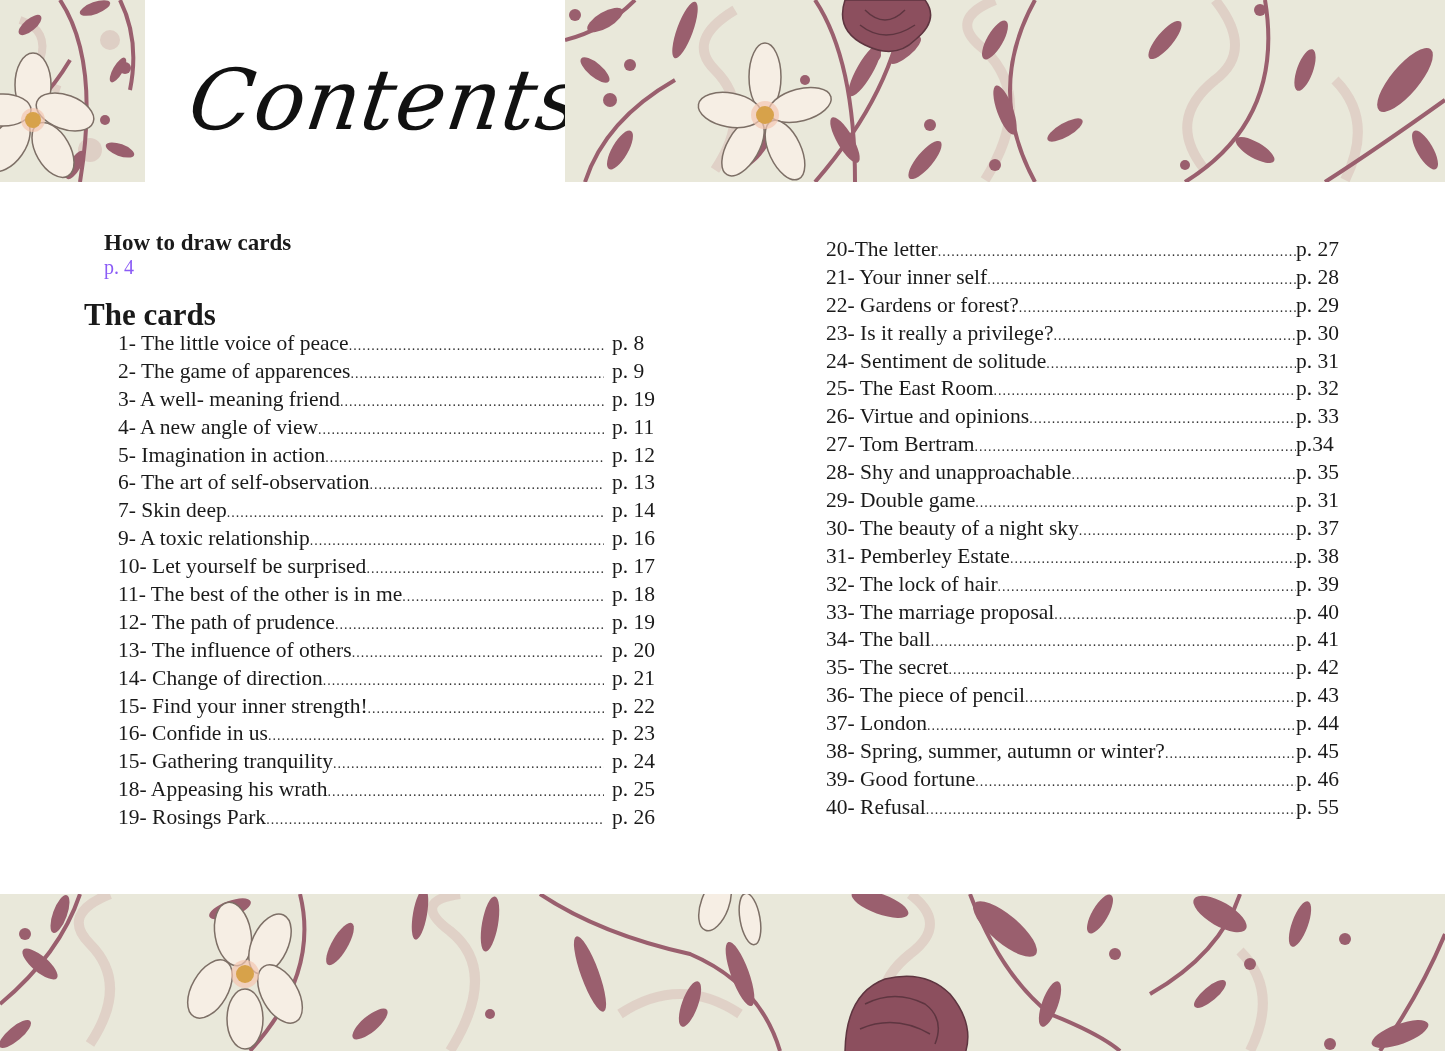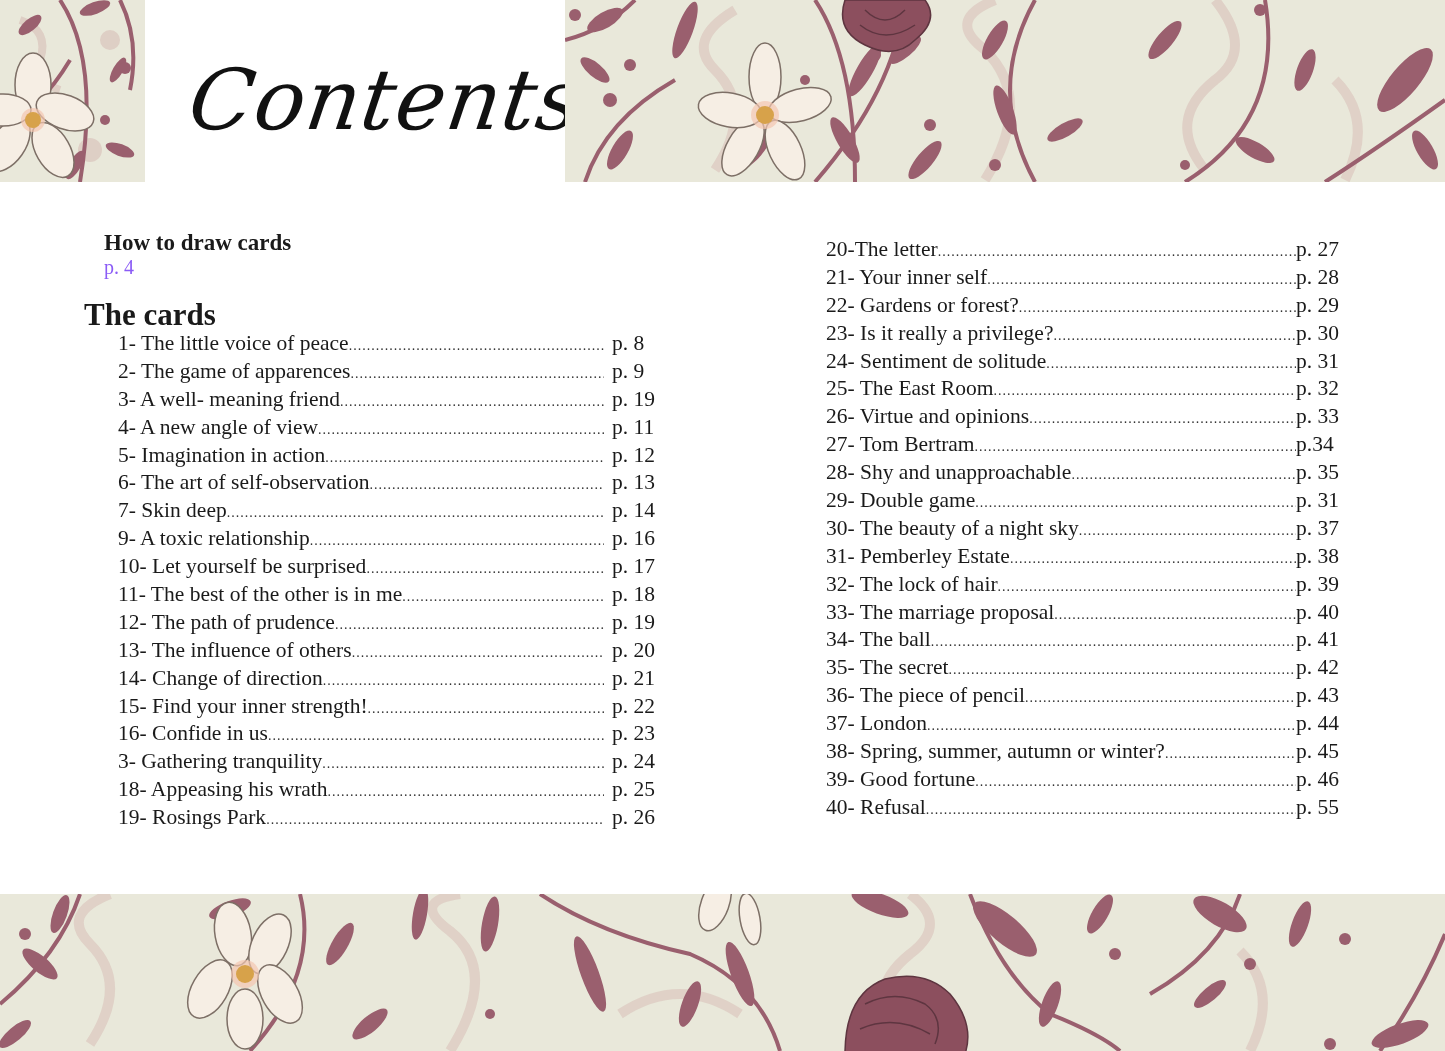--- a/index.html
+++ b/index.html
@@ -239,21 +239,21 @@
     <span class="label">15- Find your inner strength!</span>
     <span class="leader-dots"></span>
     <span class="page">p. 22</span>
   </div>
       <div class="entry">
     <span class="label">16- Confide in us</span>
     <span class="leader-dots"></span>
     <span class="page">p. 23</span>
   </div>
       <div class="entry">
-    <span class="label">3- Gathering tranquility</span>
+    <span class="label">15- Gathering tranquility</span>
     <span class="leader-dots"></span>
     <span class="page">p. 24</span>
   </div>
       <div class="entry">
     <span class="label">18- Appeasing his wrath</span>
     <span class="leader-dots"></span>
     <span class="page">p. 25</span>
   </div>
       <div class="entry">
     <span class="label">19- Rosings Park</span>

